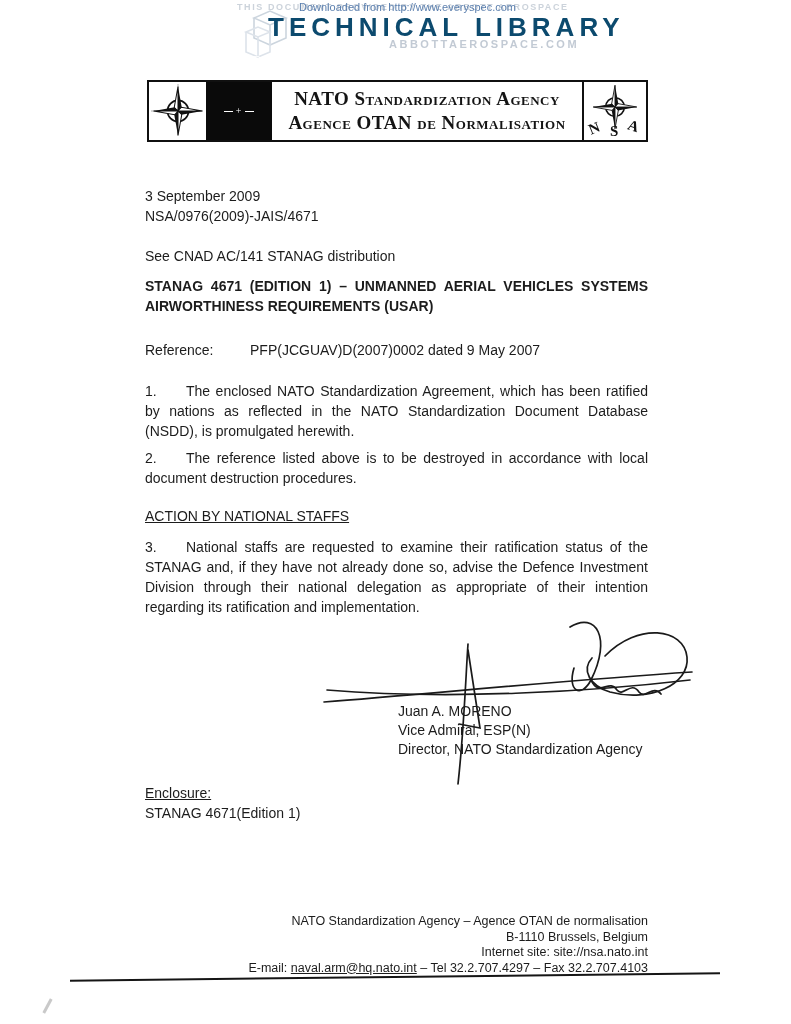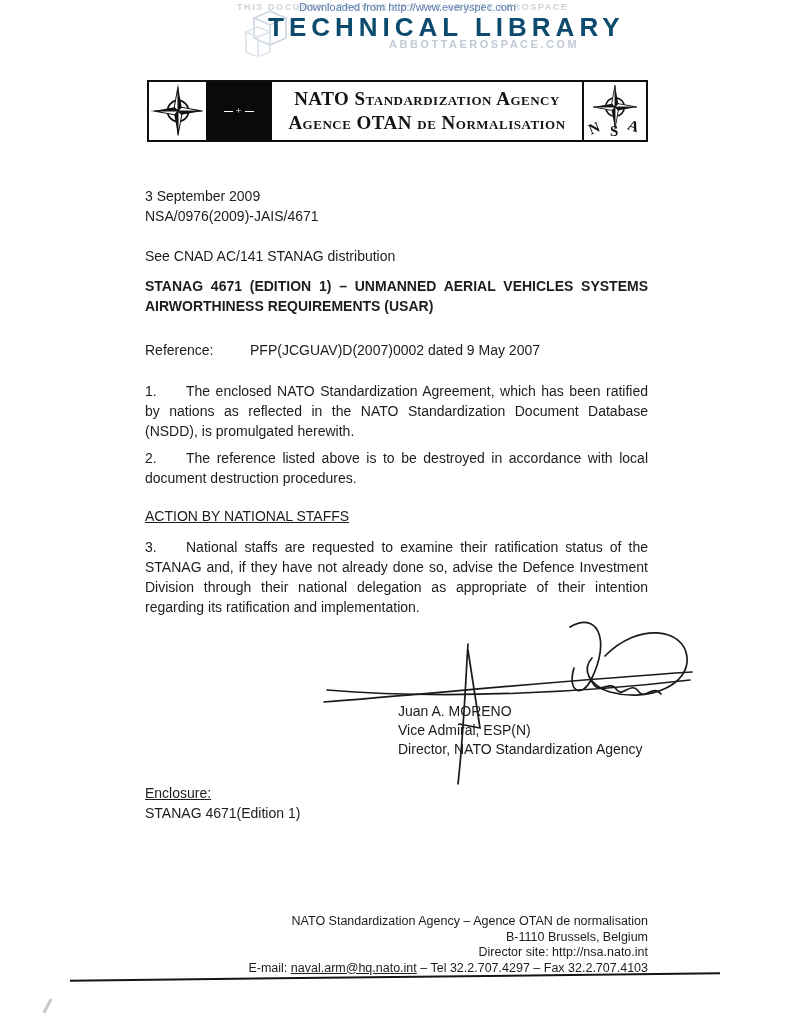--- a/index.html
+++ b/index.html
@@ -206,21 +206,21 @@
 
   <div class="blk enclosure">
     <div class="enc-label">Enclosure:</div>
     <div>STANAG 4671(Edition 1)</div>
   </div>
 
   <div class="footer">
     <div>NATO Standardization Agency – Agence OTAN de normalisation</div>
     <div class="footer-l2">
       <span>B-1110 Brussels, Belgium</span>
-      <span>Director site: http://nsa.nato.int</span>
+      <span>Internet site: site://nsa.nato.int</span>
     </div>
     <div>
       <span>E-mail: </span><a class="email" href="#">naval.arm@hq.nato.int</a><span> – Tel 32.2.707.4297 – Fax 32.2.707.4103</span>
     </div>
   </div>
 
   <div class="scan-line"></div>
   <div class="corner-mark"></div>
 
 </div>

